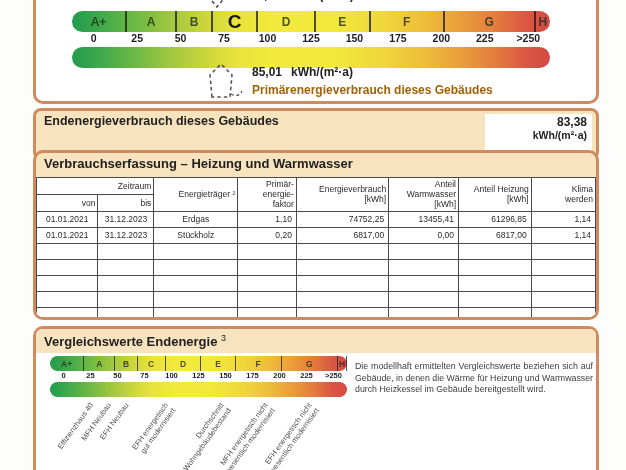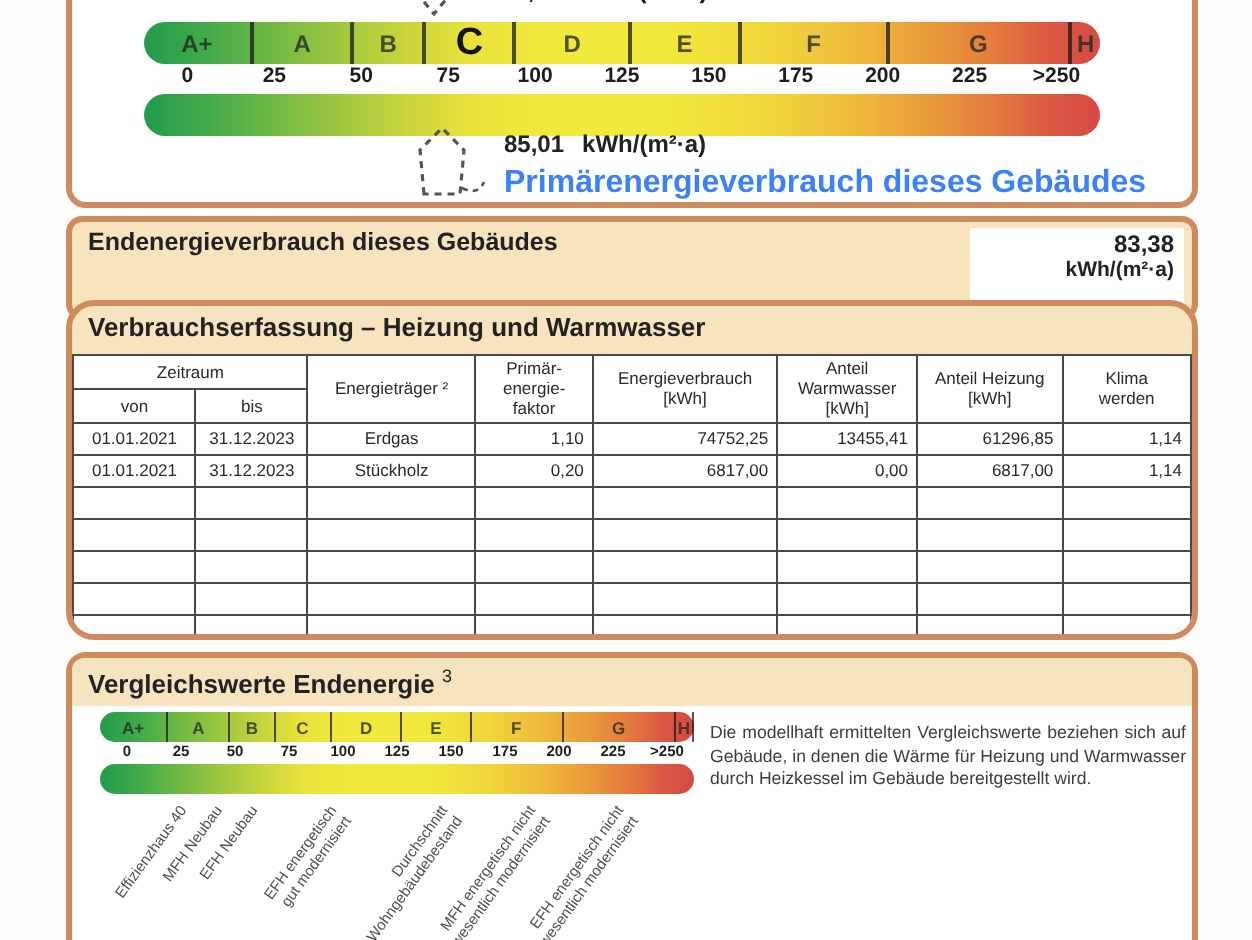--- a/index.html
+++ b/index.html
@@ -31,37 +31,37 @@
   .seg:last-child{border-right:none;}
   .seg:nth-child(1){width:11.5%;}.seg:nth-child(2){width:10.5%;}.seg:nth-child(3){width:7.5%;}
   .seg:nth-child(4){width:9.5%;}.seg:nth-child(5){width:12%;}.seg:nth-child(6){width:11.5%;}
   .seg:nth-child(7){width:15.5%;}.seg:nth-child(8){width:19%;}.seg:nth-child(9){width:3%;}
   .seg.hl{font-size:19px;font-weight:bold;color:#141414;}
   .tickrow{position:absolute;left:36px;width:478px;top:77px;height:15px;display:flex;}
   .tickrow span{flex:1;text-align:center;font-size:10.5px;font-weight:bold;color:#1d1d1d;}
   .primaer-group{position:absolute;left:168px;top:106px;}
   .primaer-value{position:absolute;left:48px;top:4px;font-size:12px;font-weight:bold;color:#222;white-space:nowrap;}
   .primaer-value .unit{margin-left:9px;}
-  .primaer-label{position:absolute;left:48px;top:22px;font-size:16px;font-weight:bold;color:#3b82f6;white-space:nowrap;}
+  .primaer-label{position:absolute;left:48px;top:22px;font-size:12px;font-weight:bold;color:#a16207;white-space:nowrap;}
 
   
   .ee-box{left:33px;top:108px;width:566px;height:52px;background:var(--cream);border-radius:8px;}
   .ee-title{position:absolute;left:8px;top:3px;font-size:12.5px;font-weight:bold;color:#222;}
   .ee-sub{position:absolute;left:8px;top:19px;font-size:9.5px;color:#333;}
   .ee-valuebox{position:absolute;right:4px;top:3px;bottom:3px;width:107px;background:#fff;padding:1px 5px;text-align:right;}
   .ee-value{font-size:12px;font-weight:bold;color:#222;}
   .ee-unit{font-size:10.5px;font-weight:bold;color:#222;}
 
   
-  .vt-box{left:33px;top:150px;width:566px;height:170px;background:var(--cream);overflow:hidden;border-radius:14px;}
+  .vt-box{left:33px;top:150px;width:566px;height:170px;background:var(--cream);overflow:hidden;}
   .vt-title{position:absolute;left:8px;top:3px;font-size:13px;font-weight:bold;color:#222;}
   .vtable-wrap{position:absolute;left:0;right:0;top:24px;}
   table.vtable{width:100%;border-collapse:collapse;background:#fff;}
   .vtable th,.vtable td{border:1px solid var(--line);font-size:8.5px;color:#2a2a2a;}
-  .vtable th{font-weight:normal;text-align:center;white-space:pre-line;padding:1px 2px;line-height:1.2;background:#fff;}
+  .vtable th{font-weight:normal;text-align:right;white-space:pre-line;padding:1px 2px;line-height:1.2;background:#fff;}
   .vtable td{height:16px;padding:1px 4px;background:#fff;}
   .vtable td.c{text-align:center;}
   .vtable td.r{text-align:right;}
   col.w1{width:11%;}col.w2{width:10%;}col.w3{width:15%;}col.w4{width:10.5%;}
   col.w5{width:16.5%;}col.w6{width:12.5%;}col.w7{width:13%;}col.w8{width:11.5%;}
 
   
   .vg-box{left:33px;top:326px;width:566px;height:160px;background:#fff;}
   .vg-title-strip{position:absolute;left:0;right:0;top:0;height:24px;background:var(--cream);border-radius:6px 6px 0 0;}
   .vg-title{position:absolute;left:8px;top:4px;font-size:13px;font-weight:bold;color:#222;}

